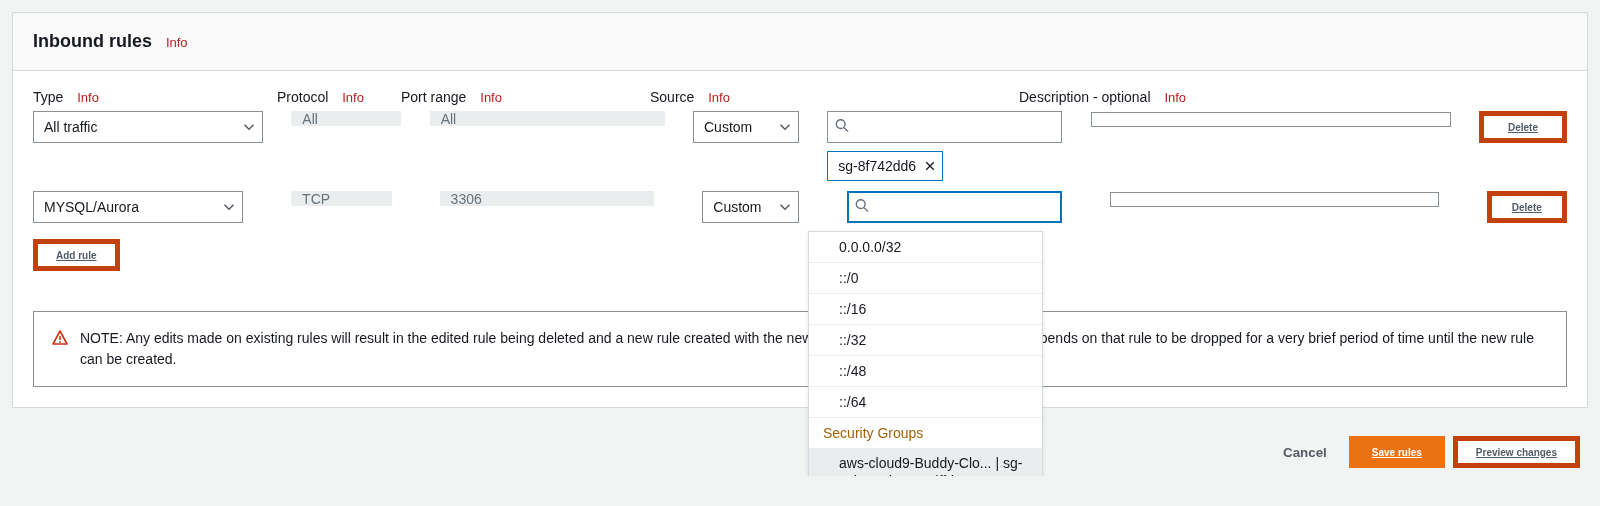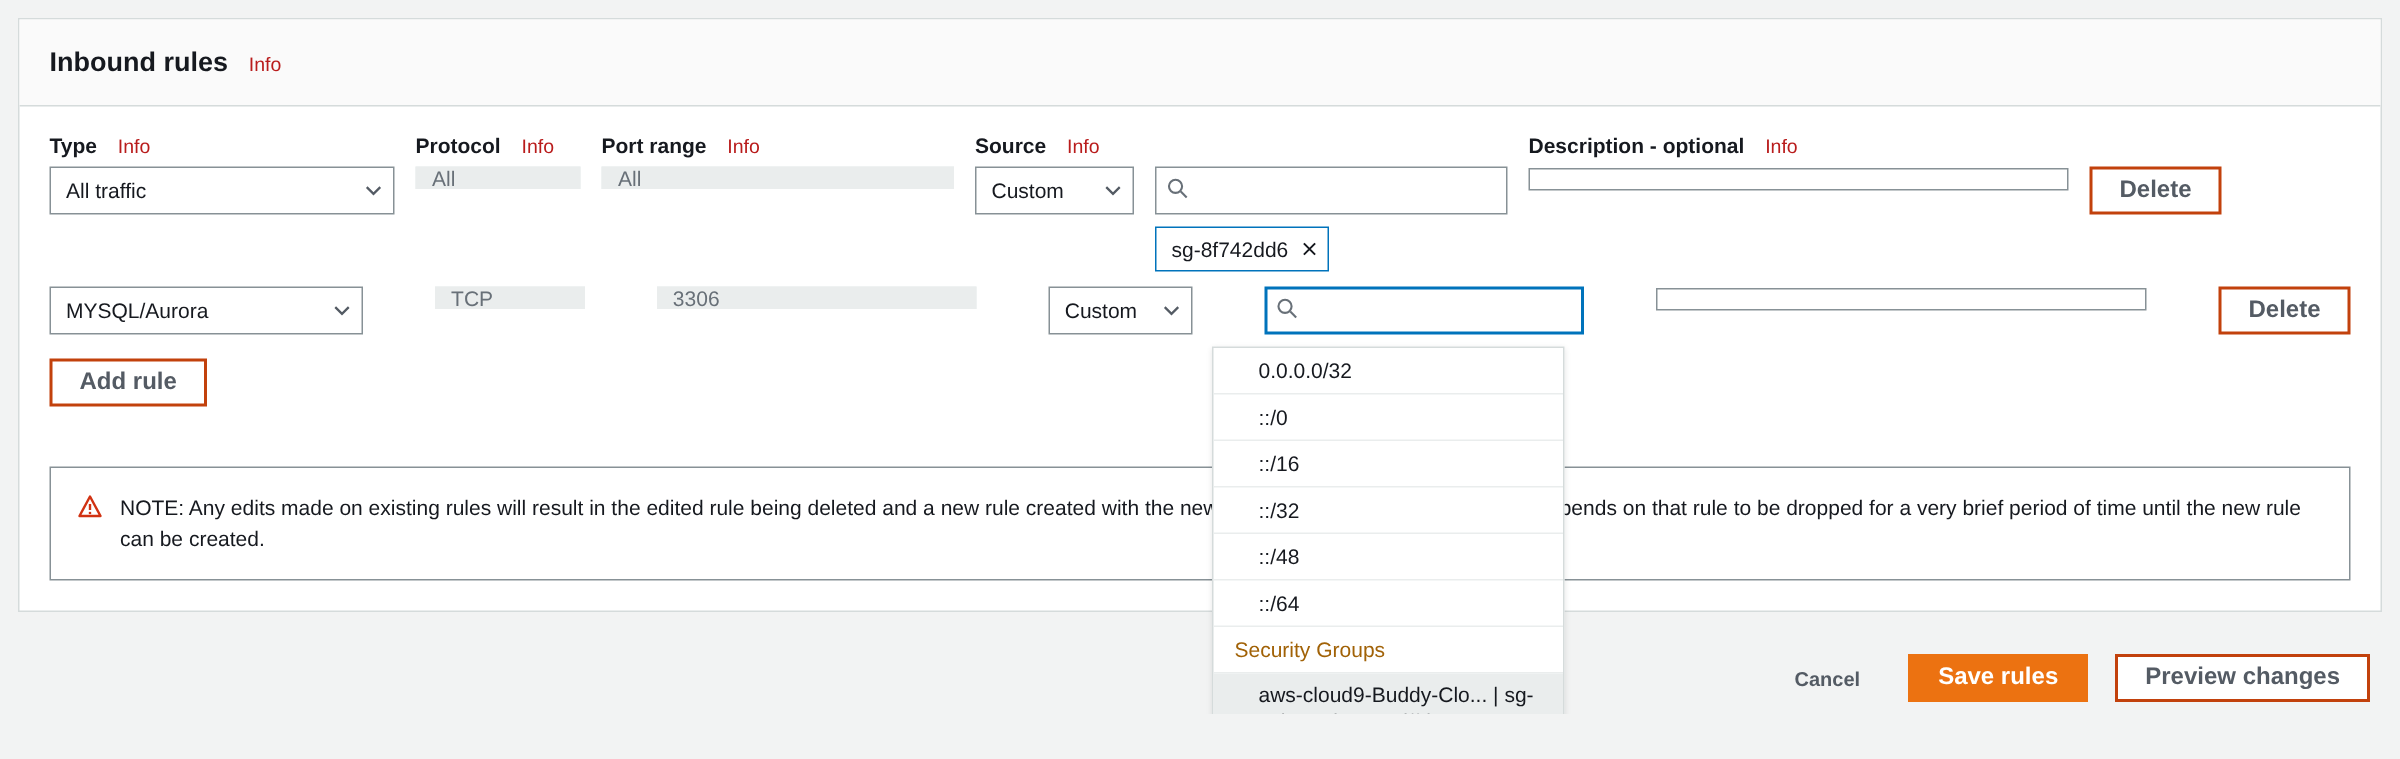--- a/index.html
+++ b/index.html
@@ -35,34 +35,35 @@
     .panel-body {
       padding: 18px 20px 20px 20px;
       position: relative;
     }
     .columns-header {
       display: flex;
       gap: 14px;
       margin-bottom: 6px;
     }
     .col-label {
-      font-weight: 700;
+      font-weight: 400;
     }
     .col-type { width: 230px; }
     .col-protocol { width: 110px; }
     .col-port { width: 235px; }
     .col-source-select { width: 106px; }
     .col-source-input { width: 235px; }
     .col-desc { width: 360px; }
     .col-delete { width: 88px; }
     .row {
       display: flex;
       gap: 14px;
       align-items: flex-start;
       margin-bottom: 8px;
+      justify-content: space-between;
     }
     .select-wrap, .input-wrap {
       position: relative;
     }
     .select {
       width: 100%;
       height: 32px;
       border: 1px solid #879196;
       background: #fff;
       padding: 0 28px 0 10px;
@@ -111,29 +112,30 @@
       font-size: 14px;
       background: #fff;
     }
     .search-input.focused {
       border: 2px solid #0073bb;
       padding-left: 27px;
     }
     .btn {
       height: 32px;
       padding: 0 18px;
-      border: 2px solid #c2410c;
+      border: 5px solid #c2410c;
       background: #fff;
       color: #545b64;
       font-weight: 700;
-      font-size: 16px;
+      font-size: 10px;
       cursor: pointer;
       display: inline-flex;
       align-items: center;
       justify-content: center;
+      text-decoration: underline;
     }
     .btn-primary {
       background: #ec7211;
       border-color: #ec7211;
       color: #fff;
     }
     .btn-link {
       border: none;
       background: none;
       color: #545b64;
@@ -159,21 +161,21 @@
       padding: 16px 18px;
       margin-top: 40px;
       display: flex;
       gap: 12px;
       line-height: 1.5;
     }
     .warn-icon { color: #d13212; flex-shrink: 0; margin-top: 2px; }
     .footer {
       display: flex;
       justify-content: flex-end;
-      gap: 18px;
+      gap: 8px;
       padding: 16px 20px 8px 20px;
       align-items: center;
     }
     .dropdown {
       position: absolute;
       width: 235px;
       left: 795px;
       top: 160px;
       background: #fff;
       border: 1px solid #d5dbdb;

